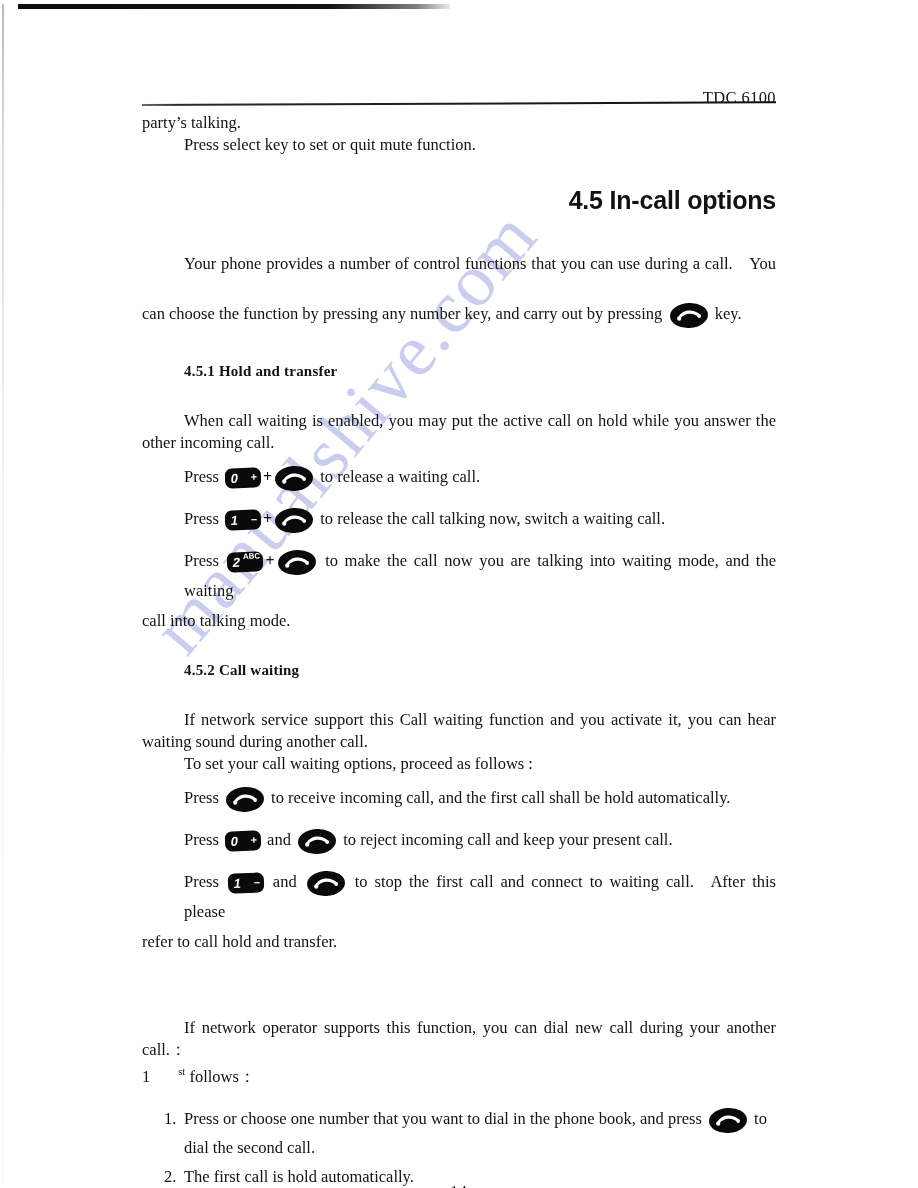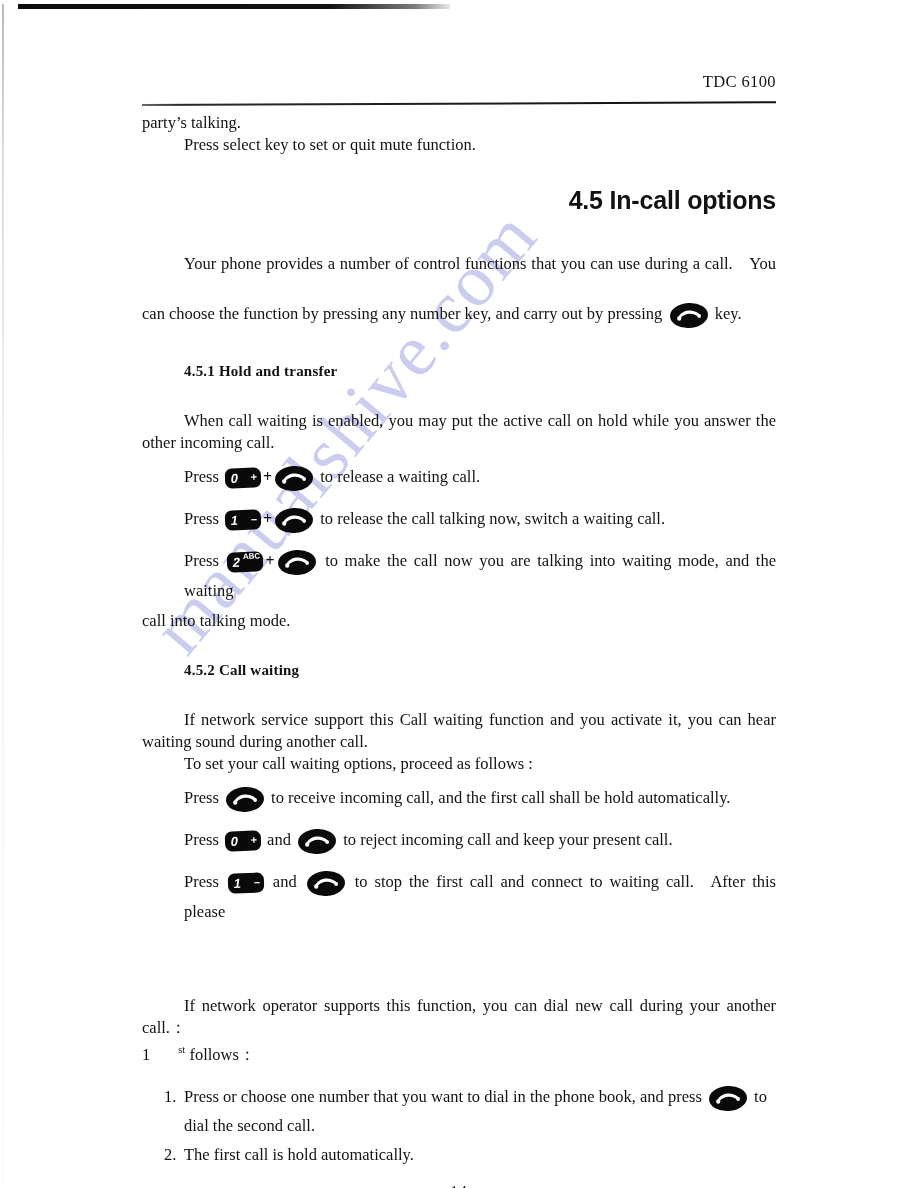--- a/index.html
+++ b/index.html
@@ -62,21 +62,21 @@
   
   .page {
     position: absolute;
     inset: 0;
     z-index: 2;
   }
 
   .header {
     position: absolute;
     left: 142px;
-    top: 72px;
+    top: 88px;
     width: 634px;
     text-align: right;
   }
   .header .doc-title {
     font-size: 16.5px;
     letter-spacing: .4px;
   }
   .header-rule {
     position: absolute;
     left: 142px;
@@ -398,20 +398,21 @@
         <svg width="24" height="11" viewBox="0 0 24 11">
           <path d="M1.2 7.2 C4 2.2 9 0.4 13.4 0.6 C17.6 0.8 21.4 2.6 23.2 5.0 L21.4 7.2 C19.6 5.2 16.4 3.9 13.2 3.8 C9.6 3.7 5.6 5.2 3.4 8.4 Z" fill="#ffffff"></path>
           <ellipse cx="2.2" cy="8.5" rx="2.1" ry="2.2" fill="#ffffff"></ellipse>
           <ellipse cx="22.2" cy="6.0" rx="1.8" ry="1.9" fill="#ffffff"></ellipse>
         </svg>
       </span>
       <span class="tail">to stop the first call and connect to waiting call. After this please</span>
     </div>
 
     <div class="sp-4"></div>
+    <p class="flush">refer to call hold and transfer.</p>
 
     <div class="sp-30"></div>
     <div class="sp-34"></div>
 
     <p class="indent">If network operator supports this function, you can dial new call during your another call.：</p>
     <p class="flush">
       <span>1</span><sup>st</sup>
       <span>follows：</span>
     </p>
 

